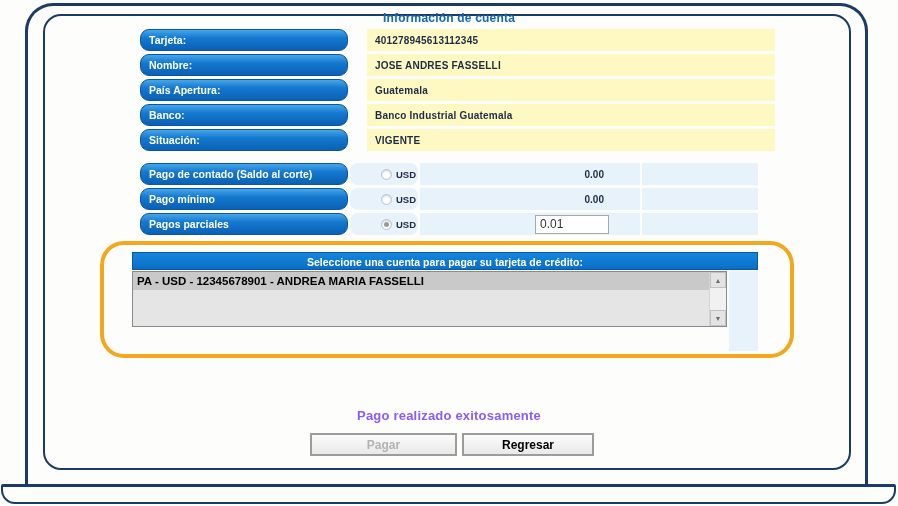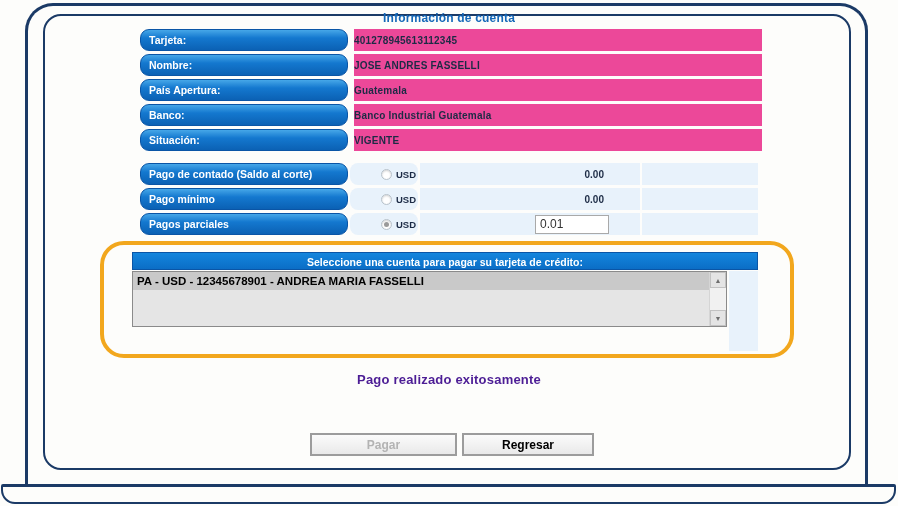--- a/index.html
+++ b/index.html
@@ -22,22 +22,22 @@
   .page-title { position:absolute; left:140px; top:11px; width:618px; text-align:center;
                 font-size:12px; font-weight:700; color:#1568b8; letter-spacing:.2px; }
 
   
   .tbl { position:absolute; left:140px; }
   .row { display:flex; height:22px; margin-bottom:3px; }
   .lbl { width:208px; height:22px; padding-left:8px; display:flex; align-items:center;
          color:#ffffff; font-size:10.5px; font-weight:700;
          background:linear-gradient(180deg,#46a7e8 0%,#1478cf 40%,#0b61b4 100%);
          border:1px solid #0a55a6; border-radius:9px; }
-  .val { width:408px; height:22px; margin-left:6px; 
-         display:flex; align-items:center; background:#ec4899;
+  .val { width:408px; height:22px; margin-left:19px; padding-left:8px;
+         display:flex; align-items:center; background:#fef9c3;
          color:#1c2b45; font-size:10px; font-weight:700; letter-spacing:.2px; }
   .cell { height:22px; margin-left:2px; background:#e8f2fb; display:flex; align-items:center; }
   .cell-usd   { width:68px;  padding-left:31px; gap:4px;border-radius:8px; }
   .cell-amt   { width:220px; justify-content:flex-end; padding-right:36px;
                 color:#1c2b45; font-size:10px; font-weight:700; }
   .cell-amt.has-input { justify-content:center; padding-left:84px; padding-right:0; }
   .cell-extra { width:116px; }
   .usd-txt { font-size:9.5px; font-weight:700; color:#1c2b45; }
 
   .radio { width:11px; height:11px; border-radius:50%; background:#fff;
@@ -66,22 +66,22 @@
   .scroll-btn { width:16px; height:16px; background:#e4e4e4; border:1px solid #c2c2c2;
                 color:#6e6e6e; font-size:7px; display:flex; align-items:center;
                 justify-content:center; }
   .list-strip { position:absolute; left:729px; top:271px; width:29px; height:80px;
                 background:#e8f2fb; }
 
   .highlight-annotation { position:absolute; left:100px; top:241px; width:694px; height:117px;
                 border:4px solid #f2a71d; border-radius:24px; pointer-events:none; }
 
   
-  .status-msg { position:absolute; left:140px; top:372px; width:618px; text-align:center;
-                color:#4c1d95; font-size:13px; font-weight:700; letter-spacing:.2px; }
+  .status-msg { position:absolute; left:140px; top:408px; width:618px; text-align:center;
+                color:#8b5cf6; font-size:13px; font-weight:700; letter-spacing:.2px; }
   .btn { position:absolute; top:433px; height:23px; border:2px solid #9c9c9c;
          background:linear-gradient(180deg,#fbfbfb 0%,#e9e9e9 100%);
          font-family:"Liberation Sans",sans-serif; font-size:12px;
          display:flex; align-items:center; justify-content:center; cursor:pointer; }
   .btn-pagar    { left:310px; width:147px; color:#b3b3b3; font-weight:700; }
   .btn-regresar { left:462px; width:132px; color:#000; font-weight:700; }
 </style>
 </head>
 <body>
 

